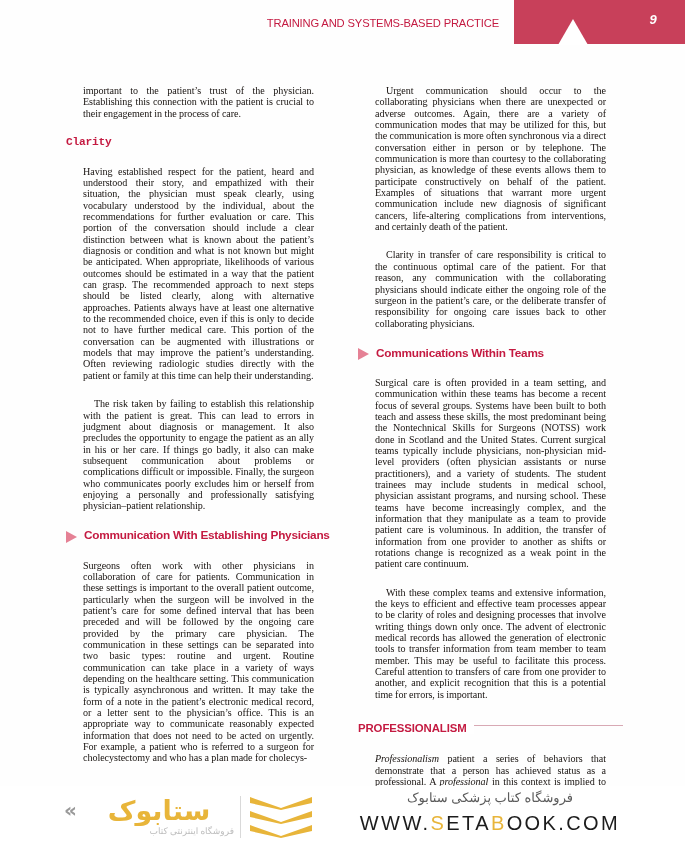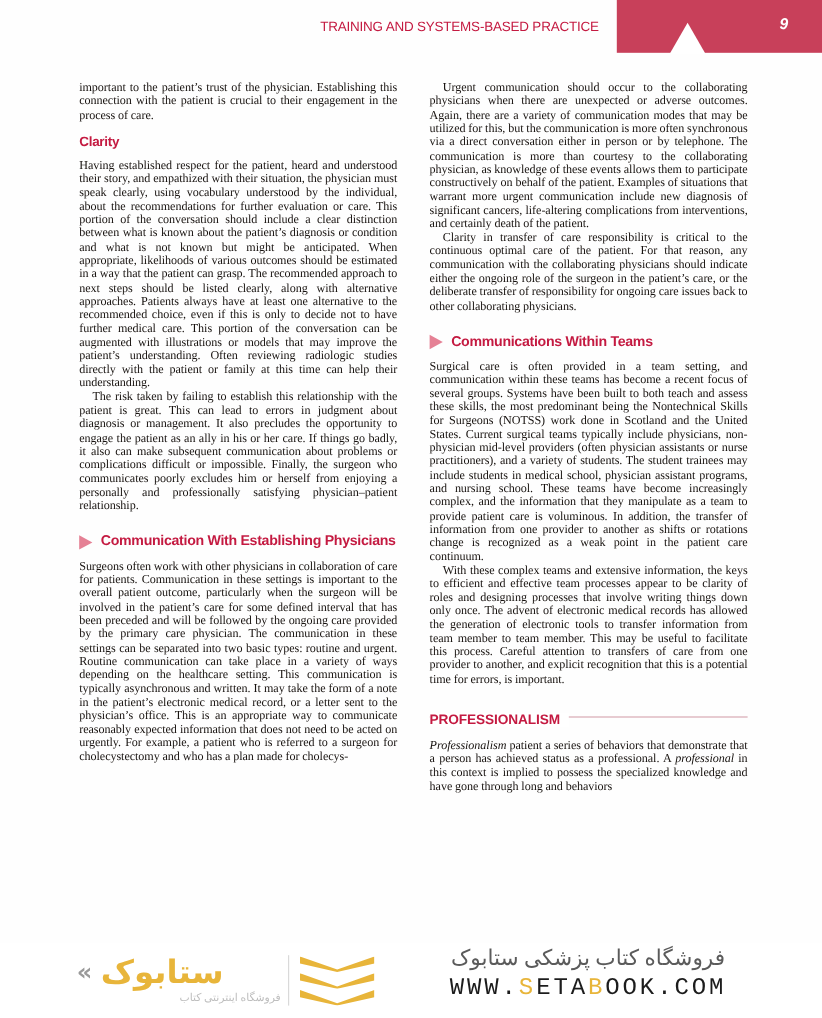--- a/index.html
+++ b/index.html
@@ -72,40 +72,40 @@
     top: 68px;
     width: 558px;
     display: flex;
     gap: 27px;
   }
   .column {
     width: 265px;
   }
 
   p.body-text {
-    margin: 0;
+    margin: 17px;
     font-size: 10.1px;
     line-height: 11.35px;
     text-align: justify;
     color: #17120f;
     letter-spacing: -0.05px;
     word-spacing: -0.1px;
   }
   p.body-text.indent {
     text-indent: 11px;
   }
   p.body-text + p.body-text {
     margin-top: 0;
   }
 
   
   h2.sub-head {
     margin: 11px 0 7px 0;
     color: #c41a41;
-    font-family: Liberation Sans, sans-serif;
+    font-family: Liberation Mono, monospace;
     font-weight: bold;
     font-size: 11.2px;
     line-height: 12.6px;
     letter-spacing: -0.2px;
   }
 
   .a-head {
     margin: 16px 0 9px 0;
     display: flex;
     align-items: center;
@@ -172,21 +172,21 @@
   }
   #logo-wordmark {
     position: absolute;
     left: 22px;
     top: 6px;
     width: 150px;
     height: 30px;
     color: #e8b53a;
     font-size: 27px;
     font-weight: bold;
-    text-align: left;
+    text-align: center;
     direction: rtl;
     font-family: "DejaVu Sans", sans-serif;
     line-height: 30px;
     white-space: nowrap;
     overflow: hidden;
   }
   #logo-chevrons {
     position: absolute;
     left: 2px;
     top: 10px;
@@ -234,30 +234,30 @@
   #site-block {
     position: absolute;
     right: 30px;
     top: 2px;
     width: 330px;
     text-align: center;
   }
   #site-tagline-fa {
     direction: rtl;
     color: #5b5b5b;
-    font-size: 18px;
-    font-family: Liberation Serif, serif;
+    font-size: 13px;
+    font-family: Liberation Sans, sans-serif;
     line-height: 20px;
     white-space: nowrap;
   }
   #site-url {
     margin-top: 4px;
     color: #1c1c1c;
     font-size: 20px;
-    font-family: Liberation Mono, monospace;
+    font-family: Liberation Sans, sans-serif;
     letter-spacing: 2.4px;
     white-space: nowrap;
   }
   #site-url .hl { color: #e8b53a; }
 
   #bleed-fragment {
     position: absolute;
     right: 6px;
     top: 792px;
     width: 22px;

